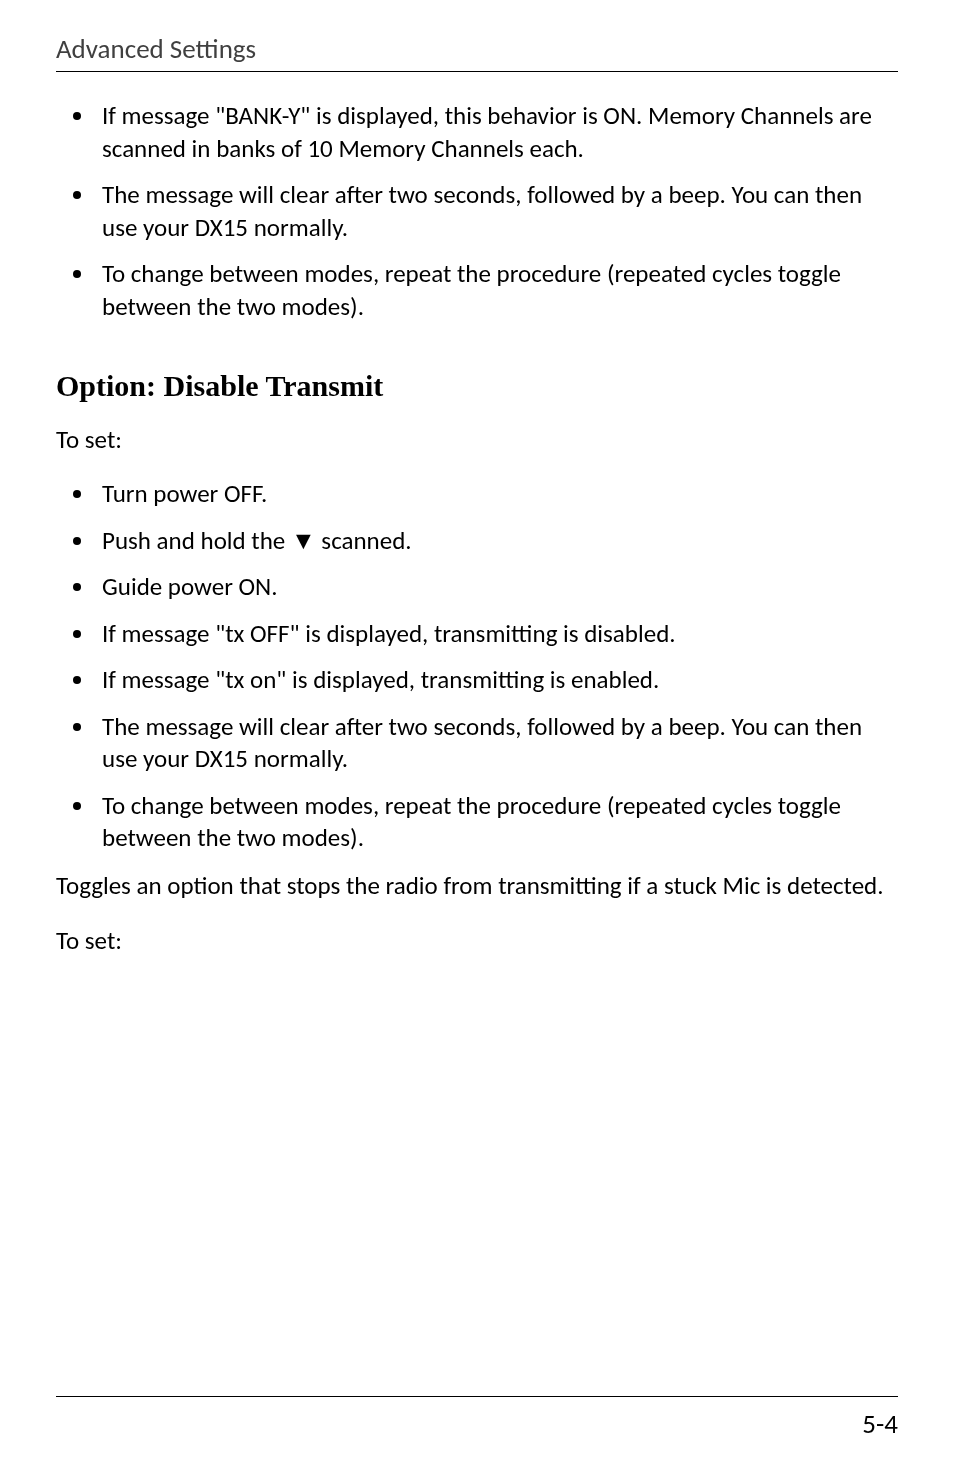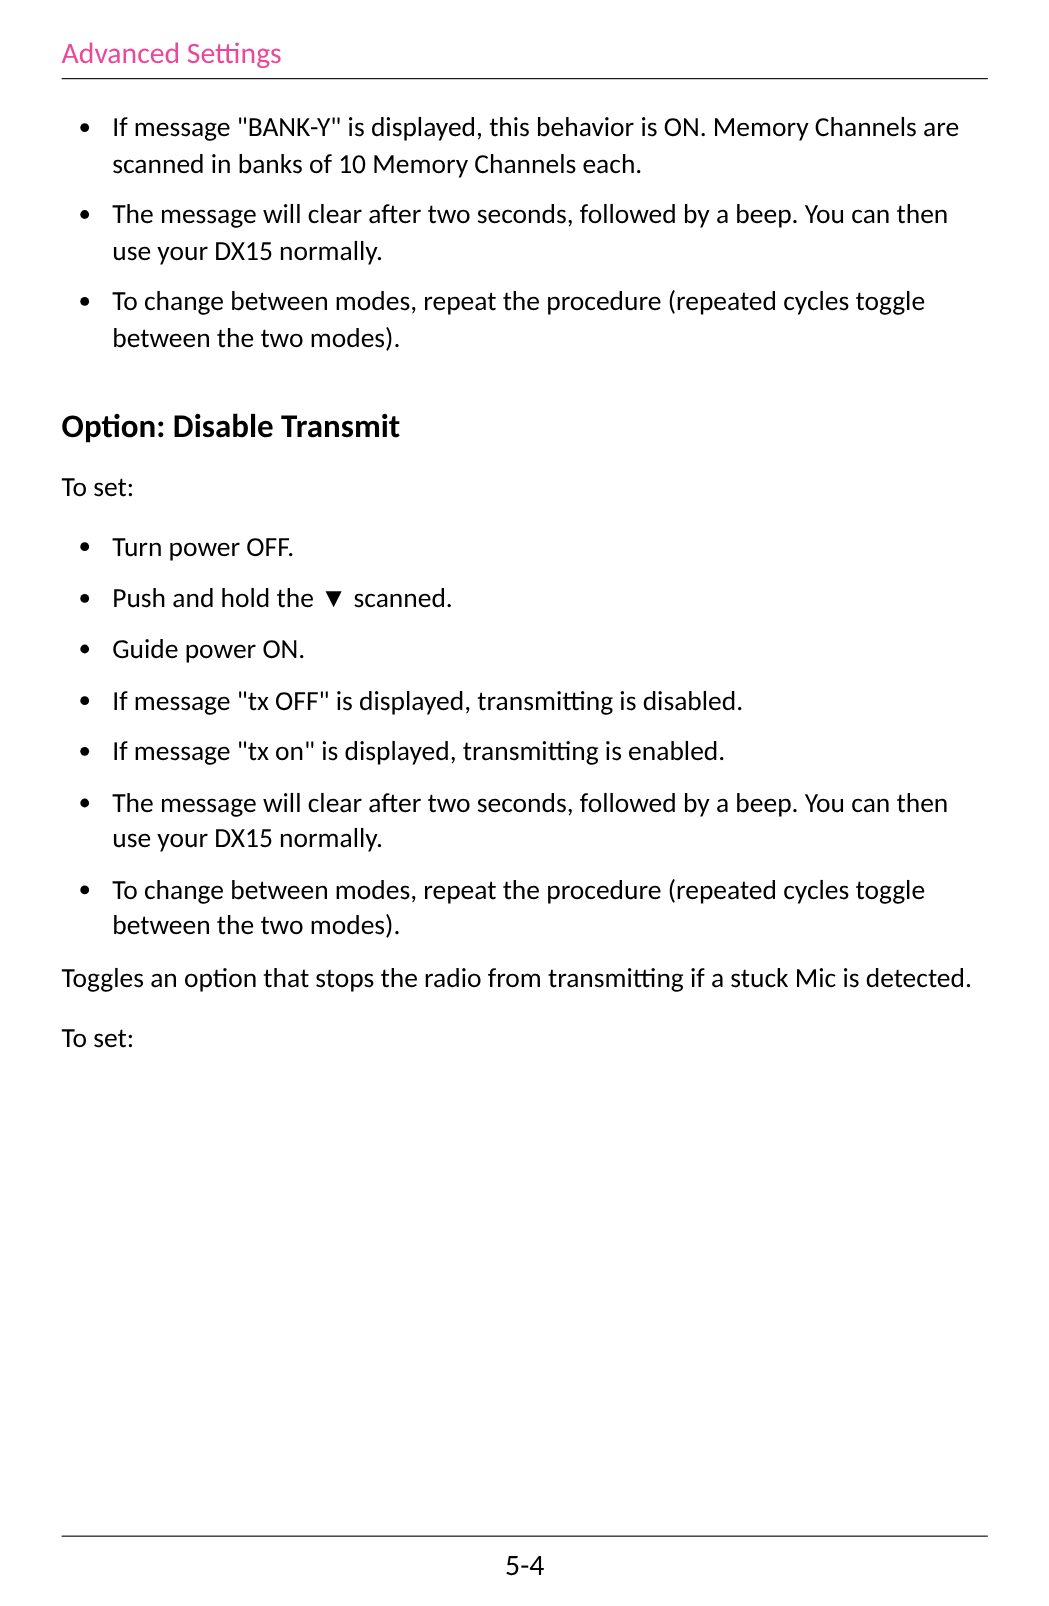--- a/index.html
+++ b/index.html
@@ -13,21 +13,21 @@
     box-sizing: border-box;
     width: 954px;
     min-height: 1460px;
     padding: 32px 56px 20px 56px;
     position: relative;
     display: flex;
     flex-direction: column;
   }
   .running-header {
     font-size: 27px;
-    color: #ec4899;
+    color: #404040;
     margin-bottom: 6px;
   }
   .header-rule {
     border: none;
     border-top: 1px solid #000;
     margin: 0 0 28px 0;
   }
   .body-content {
     flex: 1;
   }
@@ -39,37 +39,38 @@
   ul.bullet-list li {
     font-size: 25px;
     line-height: 1.3;
     margin-bottom: 14px;
     padding-left: 6px;
   }
   h2.section-heading {
     font-size: 30px;
     font-weight: 700;
     margin: 46px 0 20px 0;
+    font-family: Liberation Serif, serif;
   }
   p.body-para {
     font-size: 25px;
     line-height: 1.32;
     margin: 0 0 22px 0;
   }
   .footer-area {
     margin-top: auto;
   }
   .footer-rule {
     border: none;
     border-top: 1px solid #000;
     margin: 0 0 10px 0;
   }
   .footer-row {
     display: flex;
-    justify-content: center;
+    justify-content: flex-end;
     font-size: 27px;
     gap: 24px;
   }
 </style>
 </head>
 <body>
 
 <div class="page">
 
   <div class="running-header">Advanced Settings</div>

